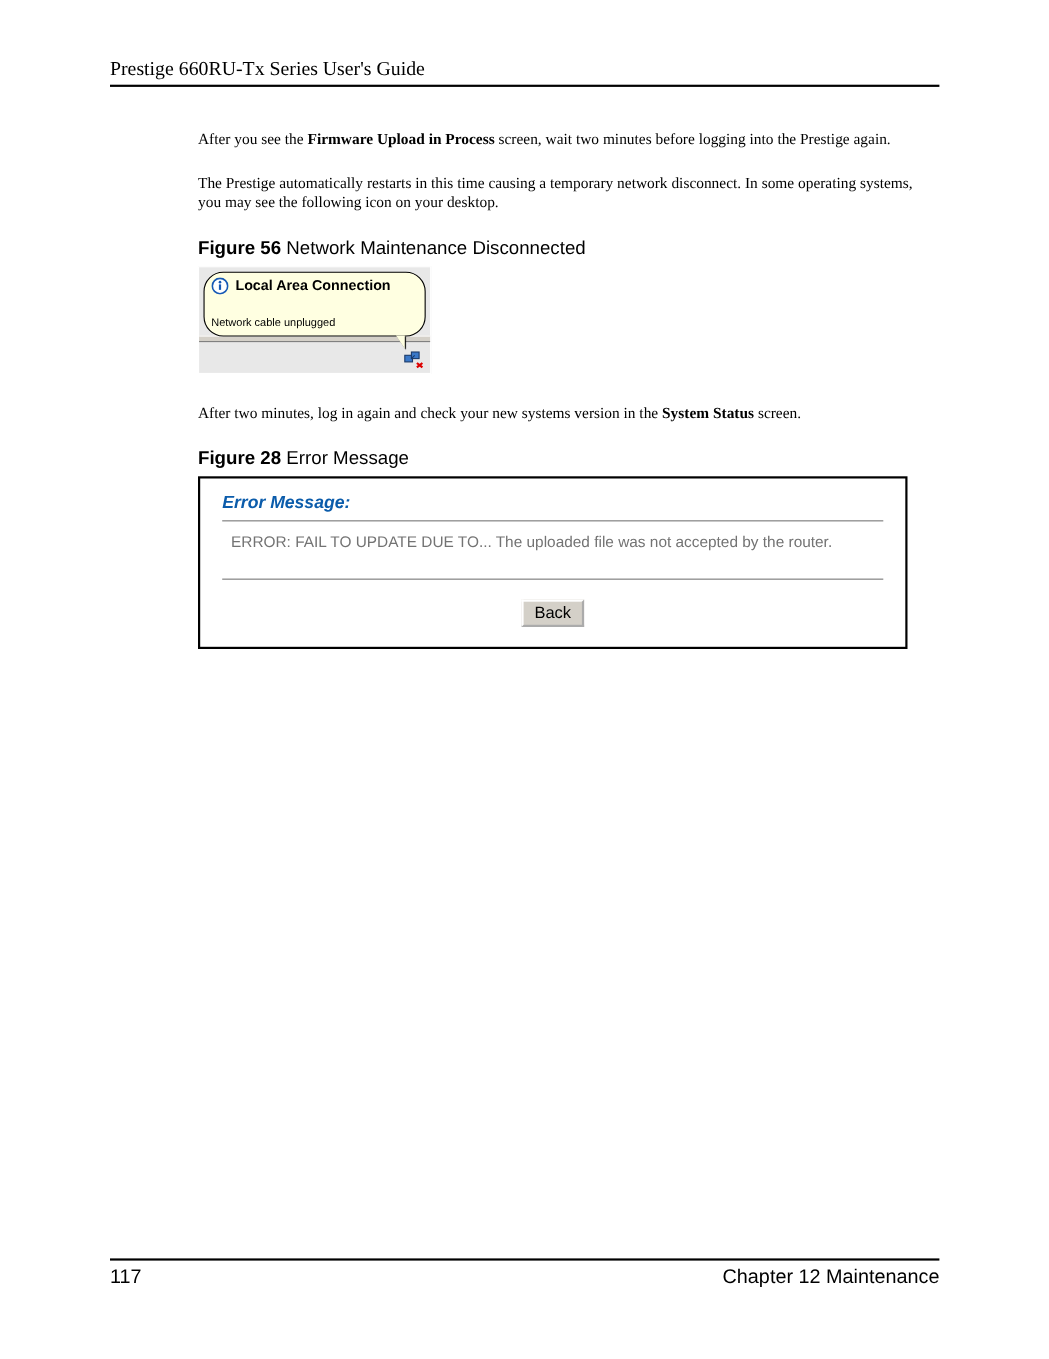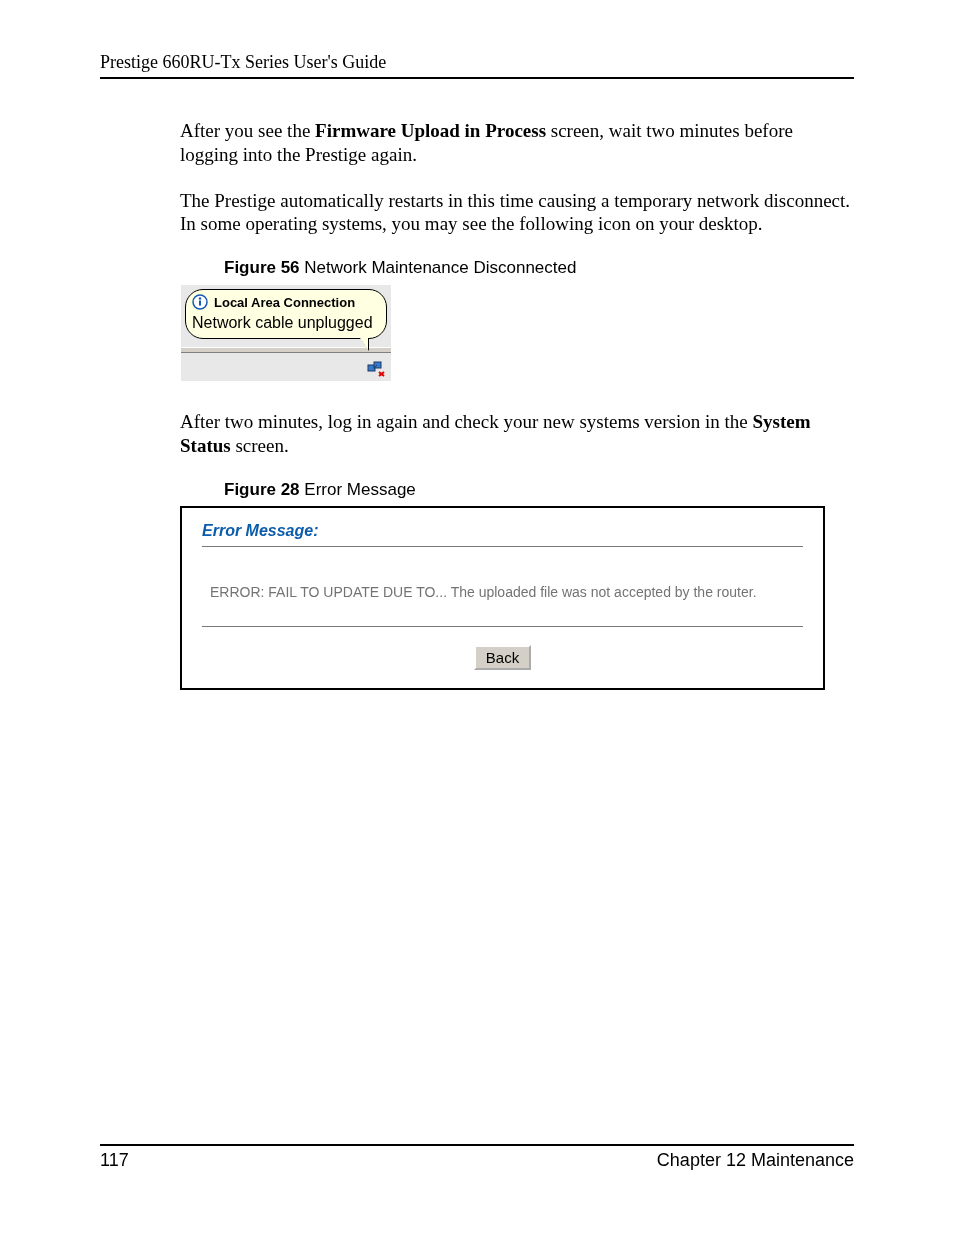--- a/index.html
+++ b/index.html
@@ -18,32 +18,32 @@
     box-sizing: border-box;
   }
   .header-line {
     font-size: 18px;
     font-family: Liberation Serif, serif;
     padding-bottom: 4px;
     border-bottom: 2px solid #000;
     margin-bottom: 40px;
   }
   .body-text {
-    font-size: 19px;
+    font-size: 14px;
     line-height: 1.25;
     margin: 0 0 22px 0;
     padding-left: 80px;
   }
   .figure-caption {
     font-family: Arial, Helvetica, sans-serif;
     font-size: 17px;
     margin: 0 0 6px 0;
     padding-left: 80px;
   }
-  .figure-caption .fignum { font-weight: bold; margin-left: 44px; }
+  .figure-caption .fignum { font-weight: bold; }
 
   
   .fig56 {
     margin-left: 80px;
     width: 210px;
     height: 96px;
     position: relative;
     background: #e8e8e8;
     border: 1px solid #fff;
     margin-bottom: 28px;
@@ -65,22 +65,22 @@
   }
   .info-icon {
     width: 16px; height: 16px;
     flex: 0 0 auto;
   }
   .balloon-title {
     font-weight: bold;
     font-size: 13px;
   }
   .balloon-msg {
-    font-size: 16px;
-    margin-top: 4px;
+    font-size: 10px;
+    margin-top: 20px;
   }
   .balloon-tail {
     position: absolute;
     right: 18px;
     bottom: -12px;
     width: 0; height: 0;
     border-left: 8px solid transparent;
     border-right: 0 solid transparent;
     border-top: 12px solid #ffffe1;
     filter: drop-shadow(1px 1px 0 #000);
@@ -109,21 +109,21 @@
     font-family: Arial, Helvetica, sans-serif;
     box-sizing: border-box;
   }
   .err-title {
     color: #0b5cab;
     font-weight: bold;
     font-style: italic;
     font-size: 16px;
     padding-bottom: 6px;
     border-bottom: 1px solid #777;
-    margin-bottom: 37px;
+    margin-bottom: 10px;
   }
   .err-text {
     color: #737373;
     font-size: 14px;
     padding: 0 8px 26px 8px;
     border-bottom: 1px solid #777;
     margin-bottom: 18px;
   }
   .err-button-row {
     text-align: center;

